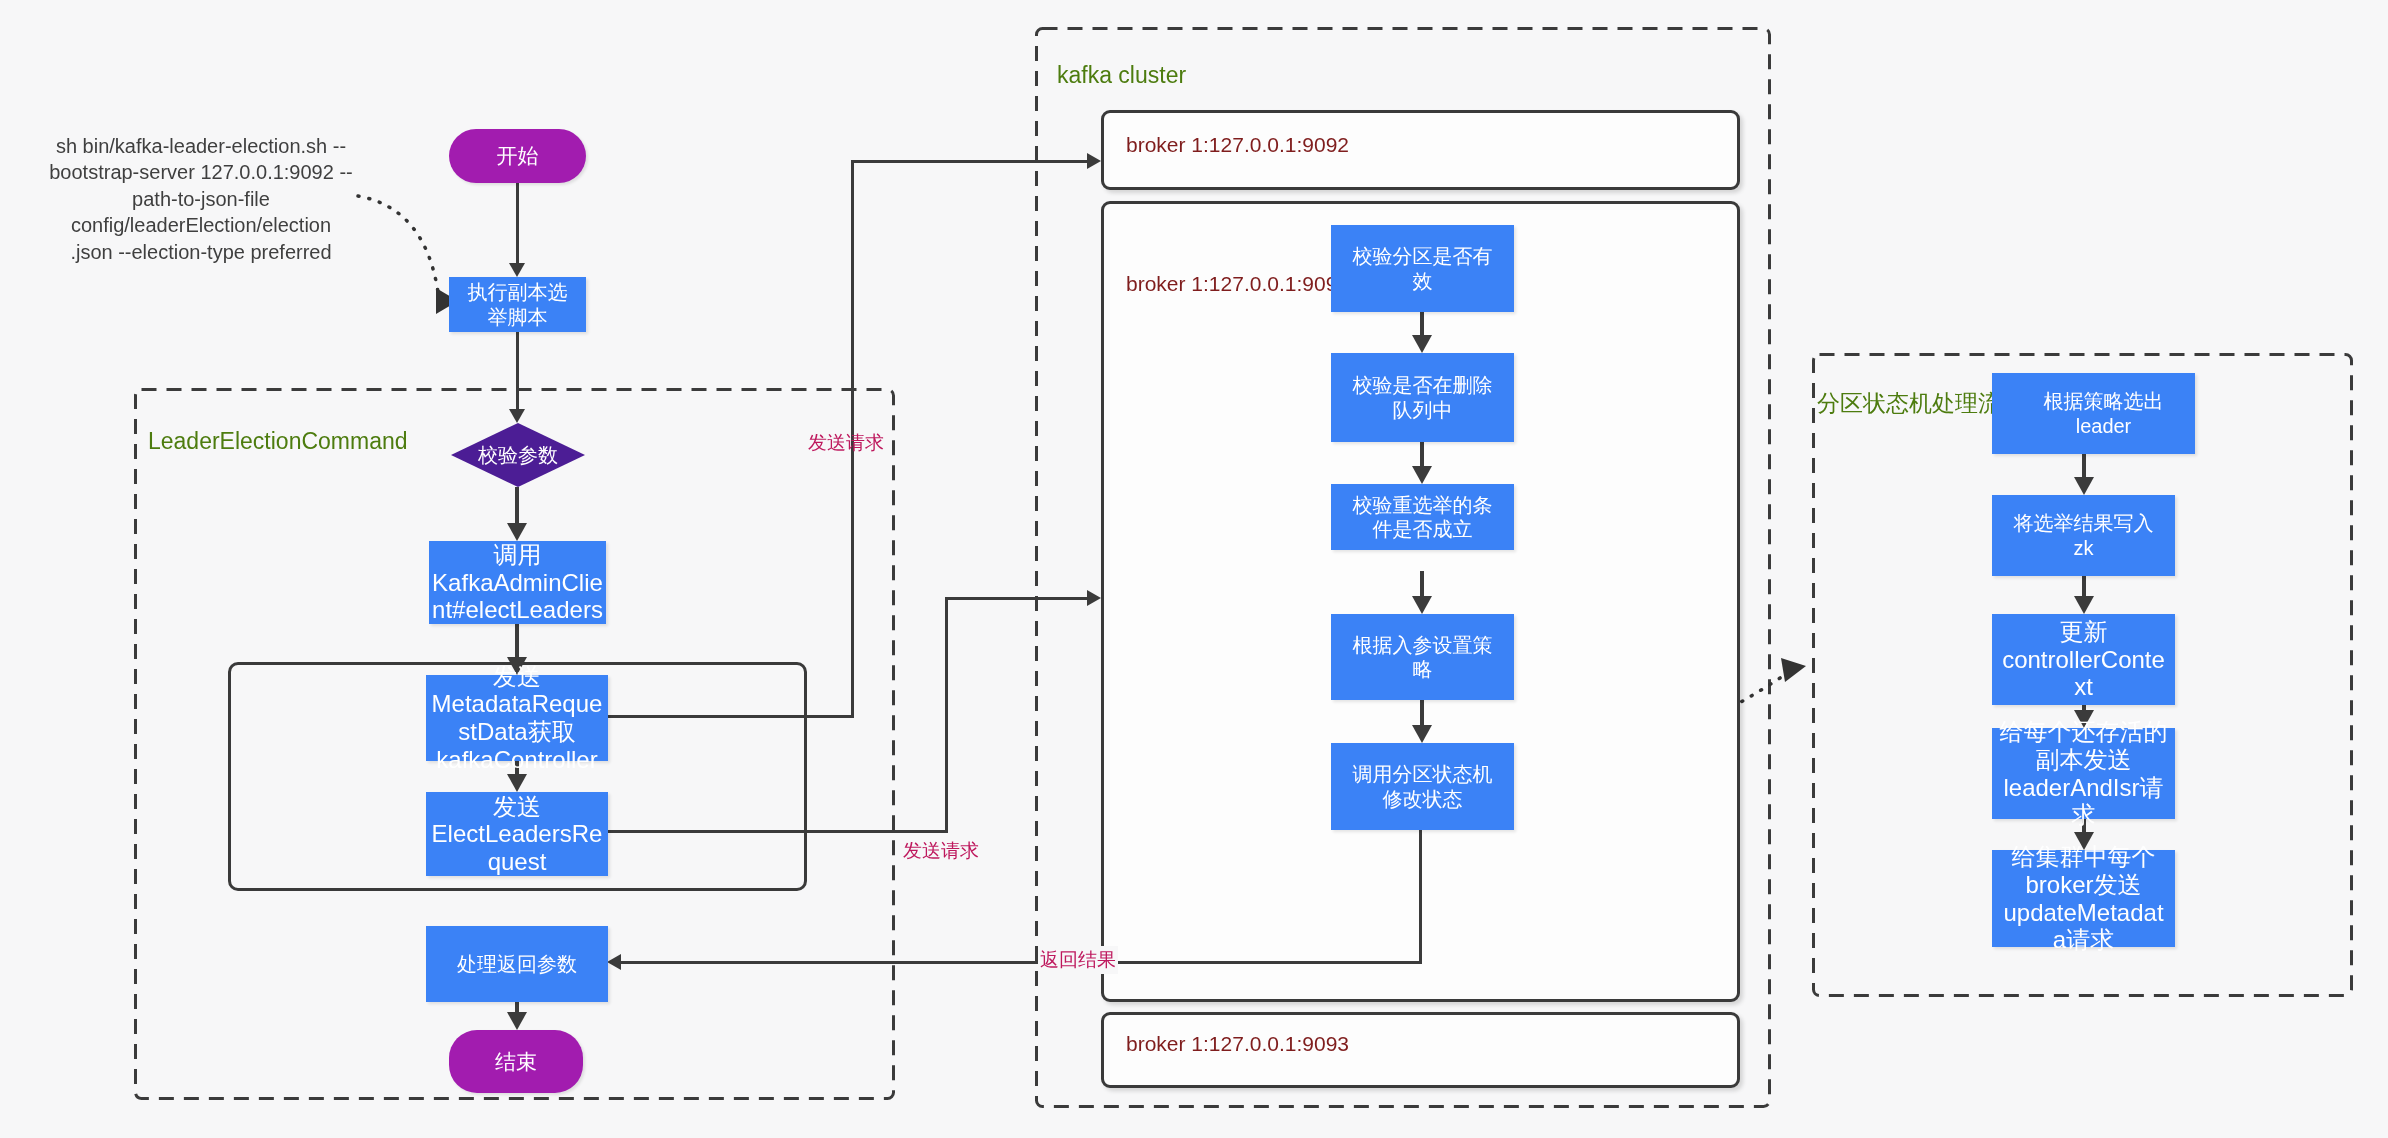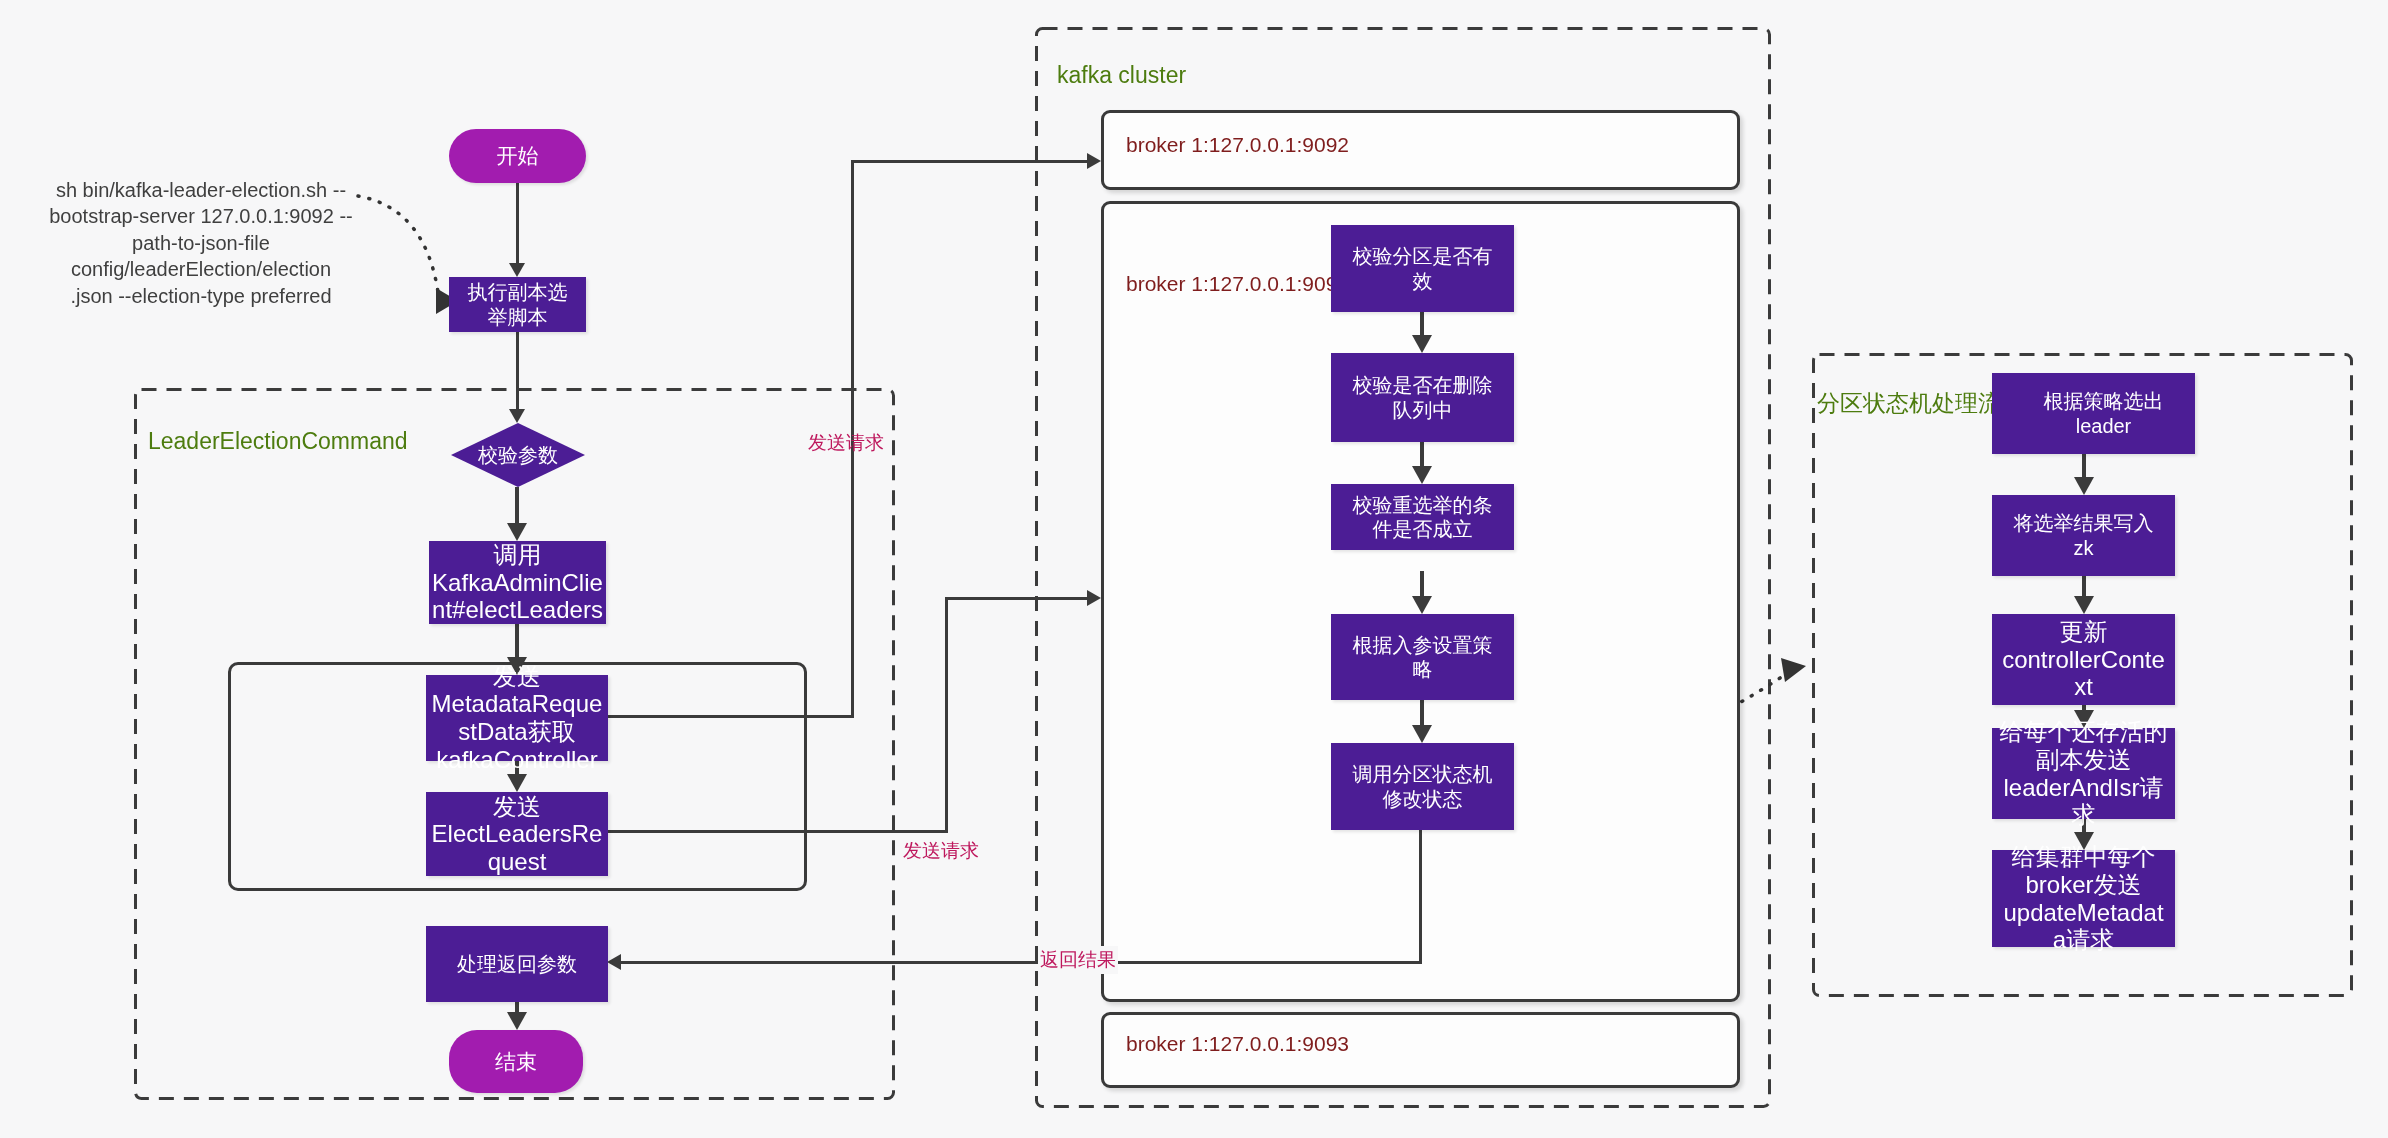--- a/index.html
+++ b/index.html
@@ -1,19 +1,19 @@
 <!DOCTYPE html>
 <html><head>
 <meta charset="utf-8">
 <style>
   html,body{margin:0;padding:0;background:#f7f7f8;}
   #canvas{position:relative;width:2388px;height:1138px;background:#f7f7f8;overflow:hidden;
           font-family:"Liberation Sans","DejaVu Sans",sans-serif;}
   svg.overlay{position:absolute;left:0;top:0;z-index:1;}
-  .node{position:absolute;z-index:3;background:#4c1d95;color:#fff;display:flex;align-items:center;
+  .node{position:absolute;z-index:3;background:#3b82f6;color:#fff;display:flex;align-items:center;
         justify-content:center;text-align:center;white-space:pre-line;font-size:20px;line-height:1.22;
         box-shadow:2px 2px 3px rgba(0,0,0,.10);}
   .node.small{font-size:24px;line-height:1.15;}
   .pill{position:absolute;z-index:3;background:#a21caf;color:#fff;display:flex;align-items:center;
         justify-content:center;font-size:21px;border-radius:28px;box-shadow:2px 2px 3px rgba(0,0,0,.10);}
   .diamond{position:absolute;z-index:3;background:#4c1d95;color:#fff;display:flex;align-items:center;
         justify-content:center;font-size:20px;
         clip-path:polygon(50% 0,100% 50%,50% 100%,0 50%);}
   .broker{position:absolute;z-index:2;background:#fdfdfd;border:3px solid #3a3a3a;border-radius:9px;
         box-shadow:3px 3px 4px rgba(0,0,0,.14);}
@@ -42,21 +42,21 @@
     <path d="M 358 196 Q 425 208 438 292" fill="none" stroke="#333" stroke-width="3.5" stroke-linecap="round" stroke-dasharray="1 10"></path>
     <polygon points="436,288 436,314 458,301" fill="#333"></polygon>
     <path d="M 1517 789 C 1620 765 1710 725 1786 674" fill="none" stroke="#333" stroke-width="3.5" stroke-linecap="round" stroke-dasharray="1 10"></path>
     <polygon points="1781,658 1785,682 1806,666" fill="#333"></polygon>
   </svg>
 
   <div class="boxlabel" style="left:148px;top:428px;">LeaderElectionCommand</div>
   <div class="boxlabel" style="left:1057px;top:62px;">kafka cluster</div>
   <div class="boxlabel" style="left:1817px;top:388px;">分区状态机处理流程</div>
 
-  <div class="note" style="left:38px;top:133px;width:326px;margin-top:44px;">sh bin/kafka-leader-election.sh --
+  <div class="note" style="left:38px;top:133px;width:326px;">sh bin/kafka-leader-election.sh --
 bootstrap-server 127.0.0.1:9092 --
 path-to-json-file
 config/leaderElection/election
 .json --election-type preferred</div>
 
   <div class="broker" style="left:1101px;top:110px;width:633px;height:74px;"></div>
   <div class="broker-label" style="left:1126px;top:133px;">broker 1:127.0.0.1:9092</div>
 
   <div class="broker" style="left:1101px;top:201px;width:633px;height:795px;"></div>
   <div class="broker-label" style="left:1126px;top:272px;">broker 1:127.0.0.1:9093</div>

